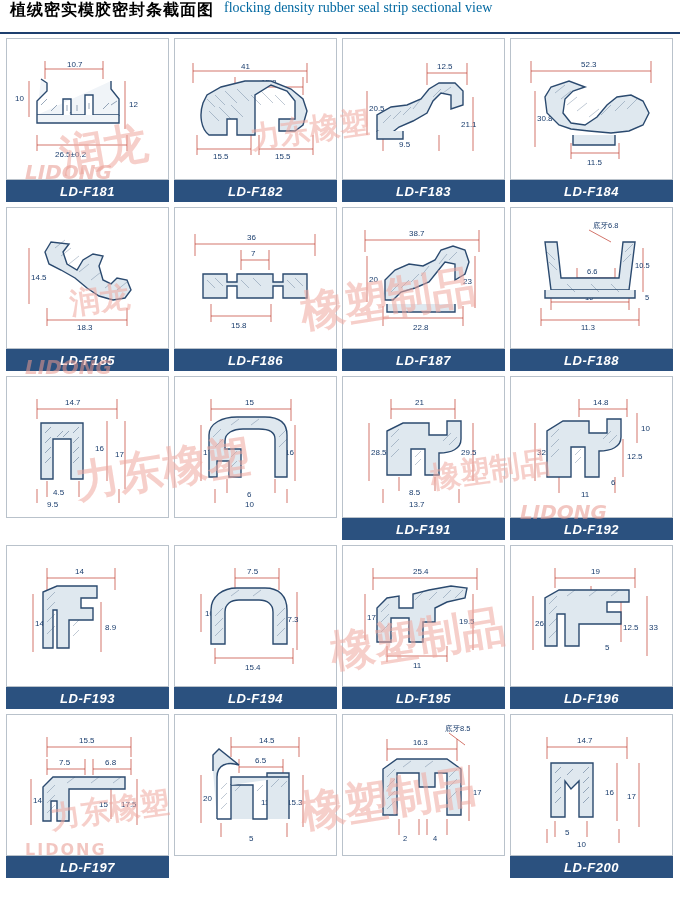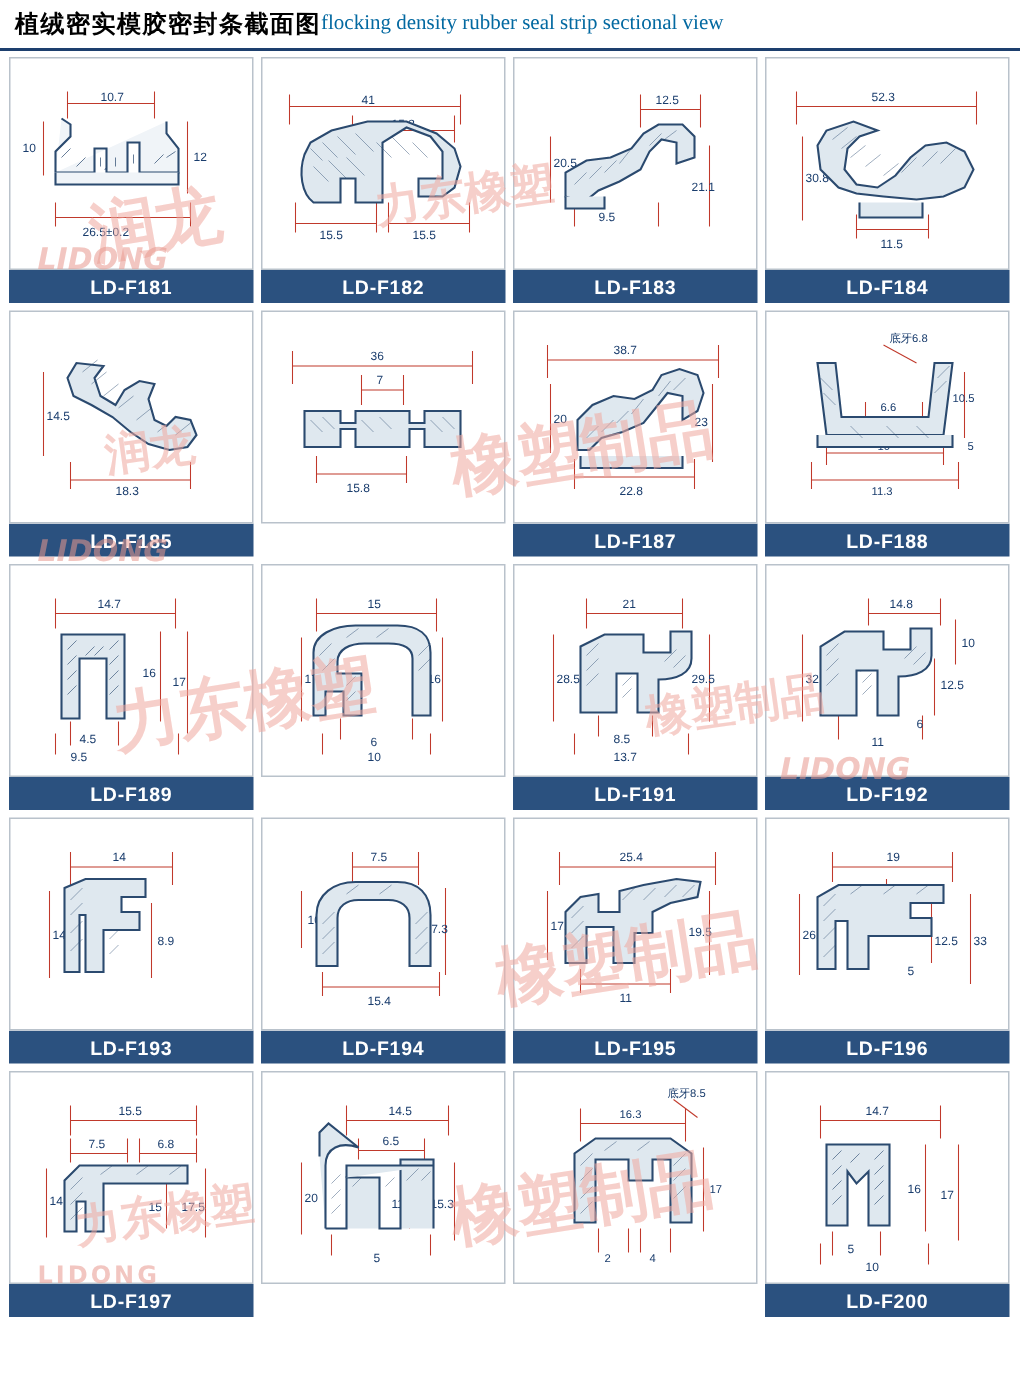--- a/index.html
+++ b/index.html
@@ -13,22 +13,22 @@
     position: relative;
     width: 680px;
     height: 924px;
     overflow: hidden;
     background: #ffffff;
   }
   
   .header {
     height: 34px;
     display: flex;
-    align-items: center;
     padding-left: 10px;
+    gap: 10px;
     border-bottom: 2px solid #1d3f6e;
     background: #ffffff;
   }
   .header .cn {
     font-size: 16px;
     font-weight: bold;
     color: #000000;
     letter-spacing: 1px;
     font-family: "DejaVu Sans", sans-serif;
   }
@@ -66,20 +66,21 @@
     height: 22px;
     background: #2b517f;
     color: #ffffff;
     font-size: 13px;
     font-weight: bold;
     letter-spacing: .5px;
     display: flex;
     align-items: center;
     justify-content: center;
     font-family: "Liberation Sans", sans-serif;
+    font-style: italic;
   }
   
   .wm {
     position: absolute;
     pointer-events: none;
     color: #f0a9a0;
     opacity: .55;
     font-weight: bold;
     font-family: "DejaVu Sans", sans-serif;
     white-space: nowrap;
@@ -292,20 +293,21 @@
               <text x="56" y="120">15.8</text>
             </g>
             <g stroke="#2b4a6f" stroke-width="1.4" fill="#dfe8ef">
               <path d="M28 66 L28 90 L52 90 L52 78 L62 78 L62 90 L98 90 L98 78 L108 78 L108 90 L132 90 L132 66 L108 66 L108 74 L98 74 L98 66 L62 66 L62 74 L52 74 L52 66 Z"></path>
             </g>
             <g stroke="#2b4a6f" stroke-width="0.5" fill="none" opacity="0.6">
               <path d="M32 72 L40 80 M40 70 L48 78 M66 72 L74 80 M78 70 L86 78 M112 72 L120 80 M120 70 L128 78"></path>
             </g>
           </svg>
         </div>
+        <div class="label">LD-F186</div>
       </div>
 
       <div class="cell">
         <div class="figure">
           <svg width="161" height="140" viewBox="0 0 161 140">
             <g stroke="#c0392b" stroke-width="0.7" fill="none">
               <line x1="22" y1="22" x2="22" y2="44"></line>
                 <line x1="136" y1="22" x2="136" y2="44"></line>
               <line x1="22" y1="32" x2="136" y2="32"></line>
               <line x1="24" y1="48" x2="24" y2="94"></line>
@@ -393,21 +395,20 @@
               <text x="40" y="130">9.5</text>
             </g>
             <g stroke="#2b4a6f" stroke-width="1.4" fill="#dfe8ef">
               <path d="M34 46 L34 102 L46 102 L46 62 L64 62 L64 102 L76 102 L76 46 Z"></path>
             </g>
             <g stroke="#2b4a6f" stroke-width="0.6" fill="none" opacity="0.7">
               <path d="M38 56 L44 50 M38 66 L44 60 M38 76 L44 70 M38 86 L44 80 M66 56 L72 50 M66 66 L72 60 M66 76 L72 70 M66 86 L72 80 M50 60 L56 54 M56 60 L62 54"></path>
             </g>
           </svg>
         </div>
-        <div class="label">LD-F189</div>
       </div>
 
       <div class="cell">
         <div class="figure">
           <svg width="161" height="140" viewBox="0 0 161 140">
             <g stroke="#c0392b" stroke-width="0.7" fill="none">
               <line x1="36" y1="22" x2="36" y2="44"></line>
                 <line x1="116" y1="22" x2="116" y2="44"></line>
               <line x1="36" y1="32" x2="116" y2="32"></line>
               <line x1="26" y1="48" x2="26" y2="104"></line>

